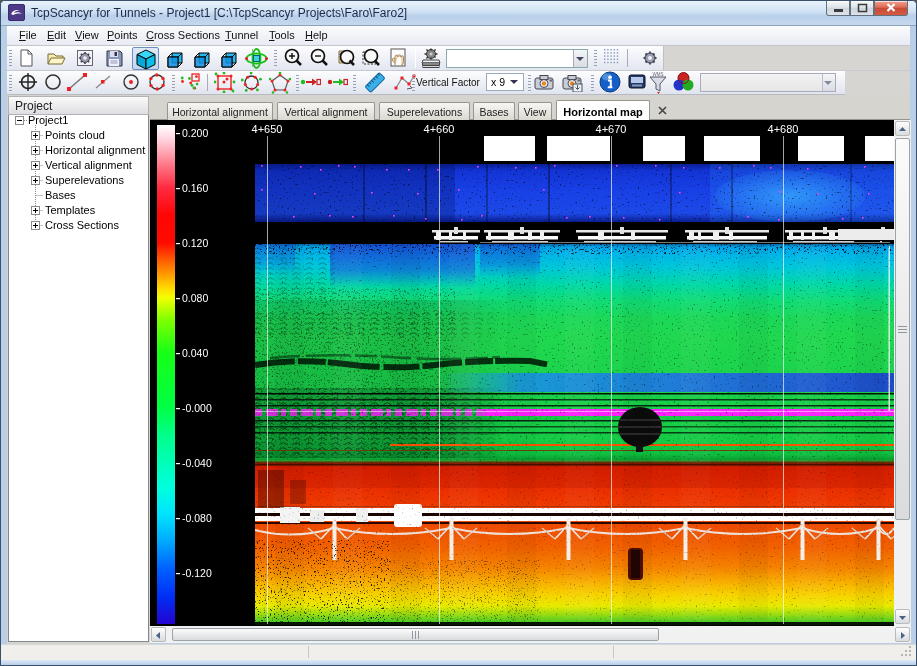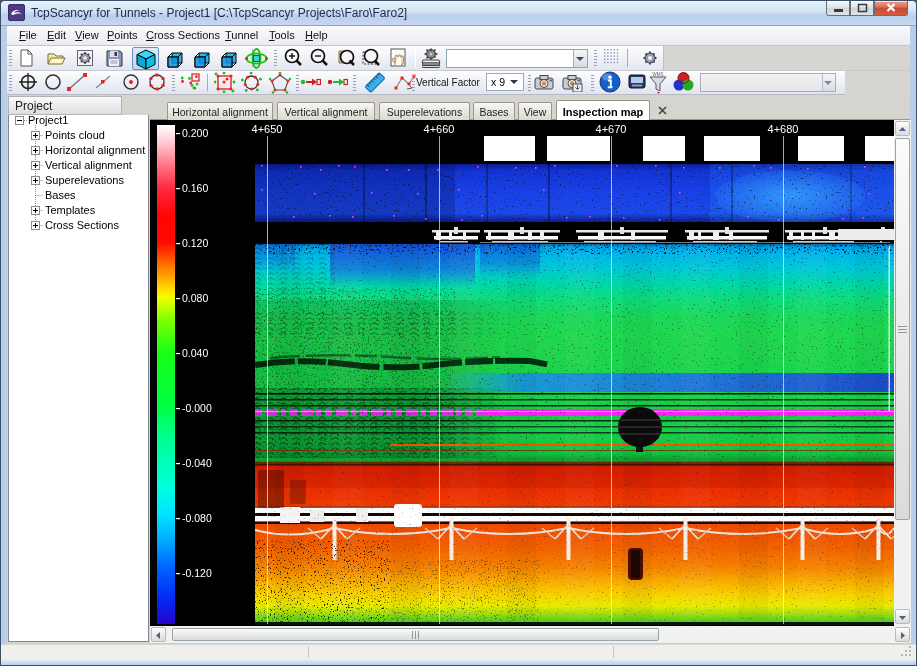--- a/index.html
+++ b/index.html
@@ -11,21 +11,21 @@
 .graybtn{background:linear-gradient(#f6f8fa,#e0e5ea 45%,#cdd5dd 50%,#dee3e9)}
 #bmin{left:826px;width:24px;border-bottom-left-radius:3px}
 #bmax{left:850px;width:24px}
 #bclose{left:874px;width:34px;background:linear-gradient(#efa28f,#dd6b55 45%,#c74a35 50%,#d55a40);border-bottom-right-radius:3px}
 #menu{left:7px;top:26px;width:903px;height:20px;background:linear-gradient(#fbfbfd,#e9ebf3);border-bottom:1px solid #c5c5cc;font-size:11px;color:#111}
 .mi{position:absolute;top:3px}
 #tb1{left:7px;top:46px;width:903px;height:25px;background:linear-gradient(#fdfdfe,#e2e6f0);border-bottom:1px solid #c9c9d2}
 #tb2{left:7px;top:71px;width:903px;height:24px;background:linear-gradient(#fdfdfe,#e0e4ee);border-bottom:1px solid #b9b9c2}
 .grip{position:absolute;width:3px;height:16px;background-image:repeating-linear-gradient(#98a0b2 0 1px,transparent 1px 3px)}
 #lpanel{left:7px;top:95px;width:143px;height:549px;background:#d6d4ce}
-#phead{left:8px;top:96px;width:114px;height:19px;background:linear-gradient(#fafafa,#dedee2);border:1px solid #b2b2b6;font-size:12px;color:#222;padding:2px 0 0 6px}
+#phead{left:8px;top:96px;width:141px;height:19px;background:linear-gradient(#fafafa,#dedee2);border:1px solid #b2b2b6;font-size:12px;color:#222;padding:2px 0 0 6px}
 #tree{left:8px;top:115px;width:141px;height:527px;background:#fff;border:1px solid #828790;border-top:none}
 #tabzone{left:150px;top:95px;width:760px;height:25px;background:#d6d4ce}
 .tab{position:absolute;top:102px;height:18px;background:linear-gradient(#f7f6f4,#dbd8d1);border:1px solid #98958d;border-bottom:none;border-radius:2px 2px 0 0;font-size:10.5px;white-space:nowrap;overflow:hidden;color:#222;text-align:center;padding-top:3px;z-index:2}
 .tabact{background:#fff;font-weight:bold;color:#000;top:100px;height:20px;z-index:3;padding-top:5px;font-size:11px}
 #tabline{left:150px;top:119px;width:760px;height:1px;background:#989590;z-index:1}
 #vsb{left:894px;top:120px;width:17px;height:506px;background:#f1f1f1}
 #hsb{left:150px;top:626px;width:761px;height:17px;background:#f1f1f1}
 .sbtn{position:absolute;background:linear-gradient(#fefefe,#d9dbdd);border:1px solid #b8babc;border-radius:2px}
 .sthumb{position:absolute;background:linear-gradient(#fbfbfb,#dadbdd);border:1px solid #9aa2aa;border-radius:2px}
 #status{left:1px;top:644px;width:915px;height:16px;background:#f1efec;border-top:1px solid #d9d7d3}
@@ -405,21 +405,21 @@
 <text x="36" y="114" font-size="11" fill="#000">Cross Sections</text>
 </g>
     </svg></div>
 <div id="tabzone" class="abs"></div>
 <div id="tabline" class="abs"></div>
 <span class="tab" style="left:167px;width:106px">Horizontal alignment</span>
 <span class="tab" style="left:277px;width:98px">Vertical alignment</span>
 <span class="tab" style="left:379px;width:91px">Superelevations</span>
 <span class="tab" style="left:473px;width:42px">Bases</span>
 <span class="tab" style="left:518px;width:34px">View</span>
-<span class="tab tabact" style="left:556px;width:94px">Inspection map</span>
+<span class="tab tabact" style="left:556px;width:94px">Horizontal map</span>
 <svg class="abs" style="left:656px;top:105px;z-index:4" width="14" height="12">
     <path d="M3 2 L10 9 M10 2 L3 9" stroke="#444" stroke-width="1.6"></path>
   </svg>
 <svg class="abs" style="left:150px;top:120px" width="744" height="506">
 <defs>
 <linearGradient id="cbar" x1="0" y1="0" x2="0" y2="1">
 <stop offset="0.000" stop-color="#ffffff"></stop>
         <stop offset="0.030" stop-color="#ffd2dc"></stop>
 <stop offset="0.080" stop-color="#ff7788"></stop>
         <stop offset="0.126" stop-color="#ff2a40"></stop>

